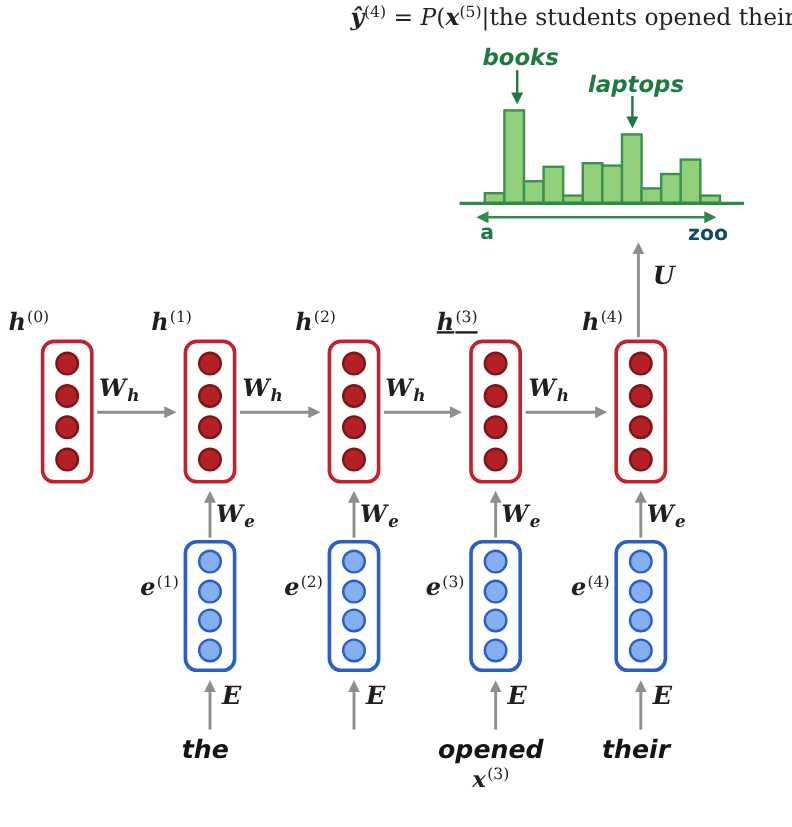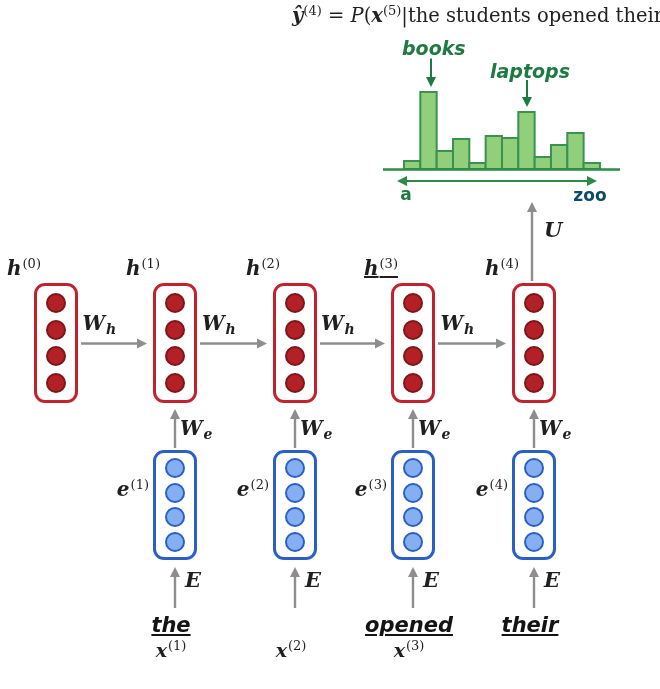--- a/index.html
+++ b/index.html
@@ -15,21 +15,21 @@
   .math .sup { font-style:normal; font-weight:normal; font-size:13px; vertical-align:7px; margin-left:1px; }
   .math .sub { font-size:14px; vertical-align:-4px; margin-left:1px; }
 
   
   .vec { position:absolute; border-style:solid; border-width:3px; border-radius:11px; background:#ffffff;
          display:flex; flex-direction:column; align-items:center; justify-content:space-evenly; }
   .unit { width:20px; height:20px; border-radius:50%; border:2.5px solid; }
 
   
   .word { position:absolute; font-family:"DejaVu Sans",sans-serif; font-style:italic; font-weight:bold;
-          font-size:21px; color:#141414; text-align:center; white-space:nowrap;text-decoration:underline; }
+          font-size:21px; color:#141414; text-align:center; white-space:nowrap; }
 
   
   .green-ann { position:absolute; font-family:"DejaVu Sans",sans-serif; font-style:italic; font-weight:bold;
                font-size:19px; text-align:center; white-space:nowrap; }
   .green-axis-label { position:absolute; font-family:"DejaVu Sans",sans-serif; font-weight:bold;
                       font-size:17px; text-align:center; white-space:nowrap; }
 
   
   #formula { position:absolute; left:292px; top:3px; font-family:"DejaVu Serif",serif; font-size:19.5px;
              color:#222222; white-space:nowrap; line-height:1.2; }
@@ -131,31 +131,29 @@
       <div class="vec" style="left: 153px; top: 450px; width: 44px; height: 110px; border-color: rgb(42, 95, 199);">
         <span class="unit" style="background: rgb(134, 175, 242); border-color: rgb(42, 95, 199);"></span>
         <span class="unit" style="background: rgb(134, 175, 242); border-color: rgb(42, 95, 199);"></span>
         <span class="unit" style="background: rgb(134, 175, 242); border-color: rgb(42, 95, 199);"></span>
         <span class="unit" style="background: rgb(134, 175, 242); border-color: rgb(42, 95, 199);"></span>
       </div>
       <div class="math" style="left: 91px; top: 478px; font-size: 20px; width: 58px; text-align: right;"><span>e</span><span class="sup">(1)</span></div>
       <div class="math" style="left: 180px; top: 417px; font-size: 20px;"><span>W</span><span class="sub">e</span></div>
       <div class="math" style="left: 185px; top: 568px; font-size: 21px;"><span>E</span></div>
       <div class="word" style="left: 111px; top: 613px; width: 120px;">the</div>
-      <div class="math" style="left: 107px; top: 639px; font-size: 19px; width: 128px; text-align: center;"><span>x</span><span class="sup">(1)</span></div>
       <div class="vec" style="left: 273px; top: 450px; width: 44px; height: 110px; border-color: rgb(42, 95, 199);">
         <span class="unit" style="background: rgb(134, 175, 242); border-color: rgb(42, 95, 199);"></span>
         <span class="unit" style="background: rgb(134, 175, 242); border-color: rgb(42, 95, 199);"></span>
         <span class="unit" style="background: rgb(134, 175, 242); border-color: rgb(42, 95, 199);"></span>
         <span class="unit" style="background: rgb(134, 175, 242); border-color: rgb(42, 95, 199);"></span>
       </div>
       <div class="math" style="left: 211px; top: 478px; font-size: 20px; width: 58px; text-align: right;"><span>e</span><span class="sup">(2)</span></div>
       <div class="math" style="left: 300px; top: 417px; font-size: 20px;"><span>W</span><span class="sub">e</span></div>
       <div class="math" style="left: 305px; top: 568px; font-size: 21px;"><span>E</span></div>
-      <div class="math" style="left: 227px; top: 639px; font-size: 19px; width: 128px; text-align: center;"><span>x</span><span class="sup">(2)</span></div>
       <div class="vec" style="left: 391px; top: 450px; width: 44px; height: 110px; border-color: rgb(42, 95, 199);">
         <span class="unit" style="background: rgb(134, 175, 242); border-color: rgb(42, 95, 199);"></span>
         <span class="unit" style="background: rgb(134, 175, 242); border-color: rgb(42, 95, 199);"></span>
         <span class="unit" style="background: rgb(134, 175, 242); border-color: rgb(42, 95, 199);"></span>
         <span class="unit" style="background: rgb(134, 175, 242); border-color: rgb(42, 95, 199);"></span>
       </div>
       <div class="math" style="left: 329px; top: 478px; font-size: 20px; width: 58px; text-align: right;"><span>e</span><span class="sup">(3)</span></div>
       <div class="math" style="left: 418px; top: 417px; font-size: 20px;"><span>W</span><span class="sub">e</span></div>
       <div class="math" style="left: 423px; top: 568px; font-size: 21px;"><span>E</span></div>
       <div class="word" style="left: 349px; top: 613px; width: 120px;">opened</div>

